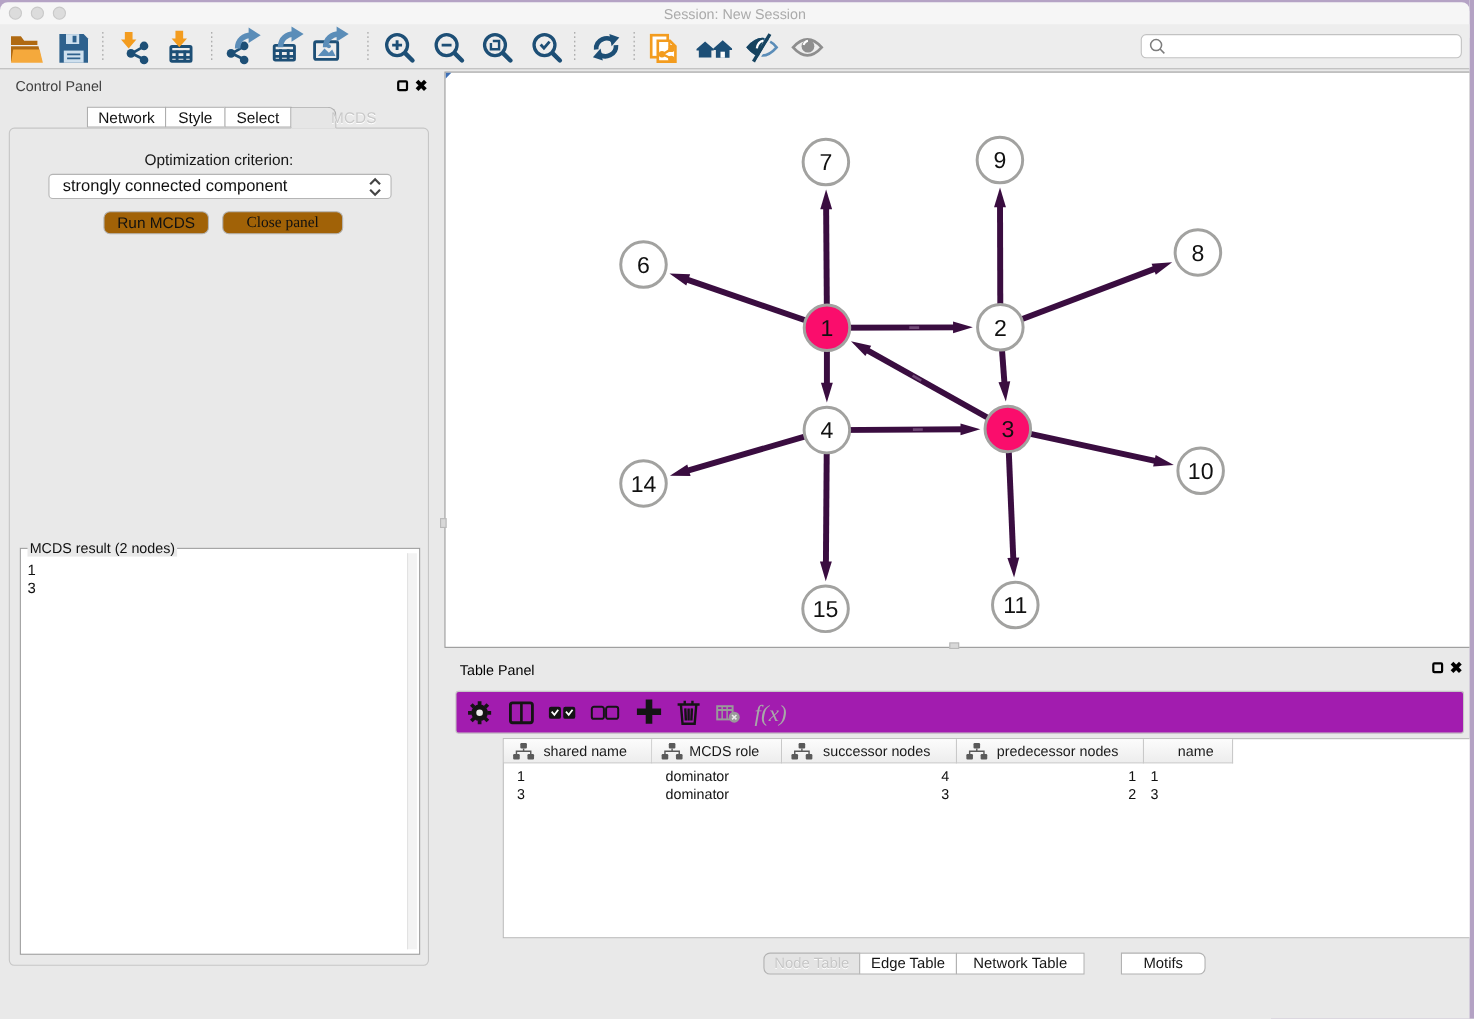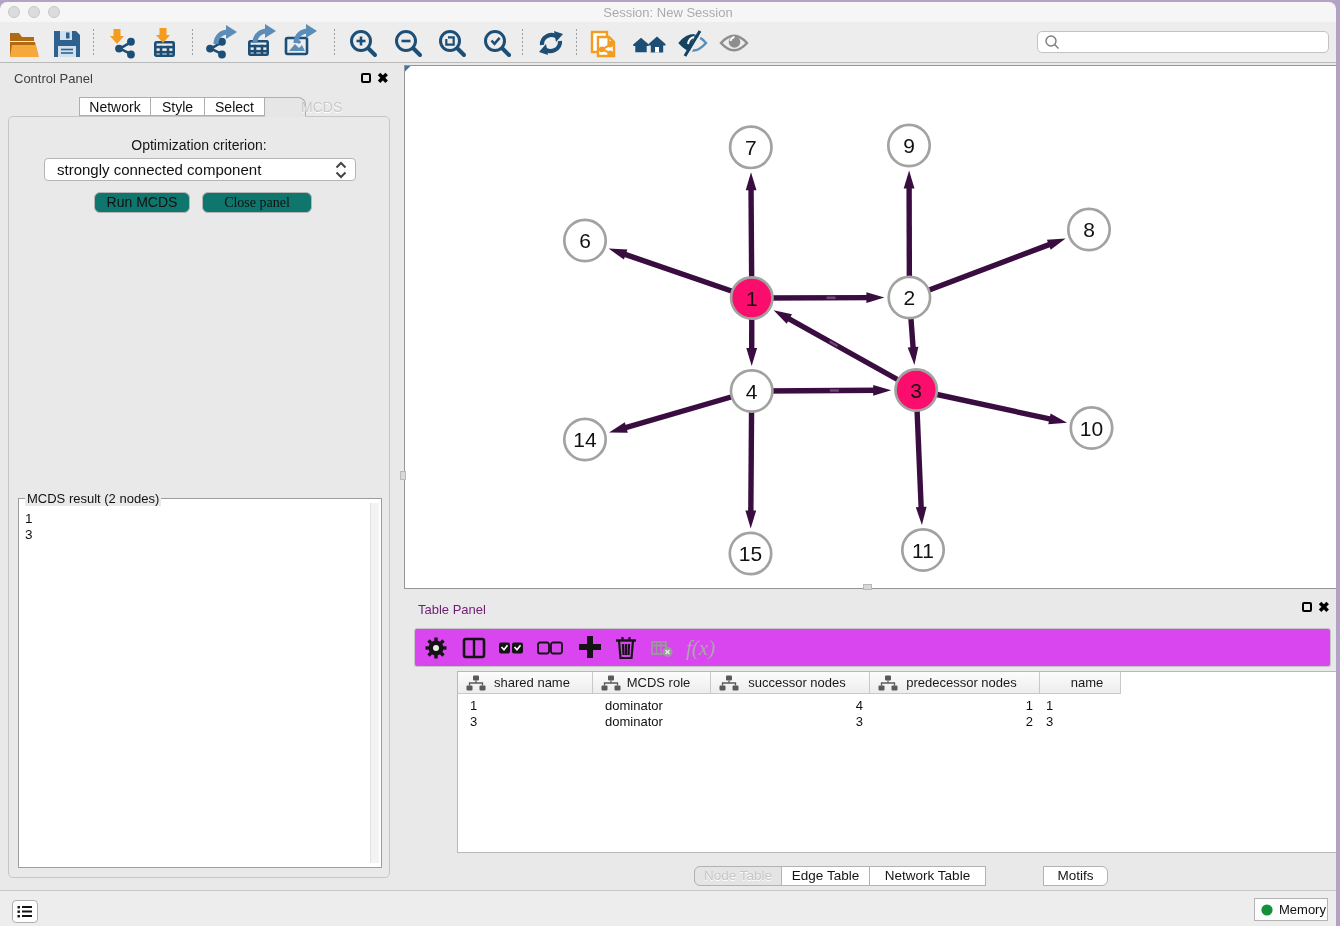--- a/index.html
+++ b/index.html
@@ -30,39 +30,39 @@
   .tab { position:absolute; top:97px; height:19px; background:#fff;
          border:1px solid #aeaeae; font-size:14px; color:#111; text-align:center;
          line-height:18px; z-index:3; }
   #tab-mcds { background:#e6e6e6; color:#c9c9c9; text-shadow:0 1px 0 #fff;
               border-radius:0 8px 0 0; border-bottom:1px solid #e6e6e6; }
   #opt-label { position:absolute; left:0; top:137px; width:398px; text-align:center;
                font-size:14px; color:#161616; }
   #combo { position:absolute; left:44px; top:158px; width:312px; height:23px; background:#fff;
            border:1px solid #b5b5b5; border-radius:4px; font-size:15px; color:#111;
            line-height:21px; padding-left:12px; }
-  .btn { position:absolute; top:192px; height:21px; background:#0f766e; border:1px solid #b5b5b5;
+  .btn { position:absolute; top:192px; height:21px; background:#a16207; border:1px solid #b5b5b5;
          border-radius:6px; font-size:14px; color:#111; text-align:center; line-height:19px; }
   #mcds-box { position:absolute; left:18px; top:498px; width:364px; height:370px;
               background:#fff; border:1px solid #9d9d9d; }
   #mcds-legend { position:absolute; left:25px; top:491px; font-size:13px; color:#111;
                  background:#e9e9e9; padding:0 2px; z-index:2; }
   #mcds-scroll { position:absolute; right:2px; top:4px; bottom:4px; width:9px;
                  background:#f3f3f3; border-left:1px solid #e2e2e2; }
   
   #netwin { position:absolute; left:404px; top:65px; width:933px; height:524px;
             background:#fff; border:1px solid #969696; }
   #nettitle { position:absolute; left:0; top:0; width:100%; height:22px;
               background:linear-gradient(#f4f4f4,#dedede); border-bottom:1px solid #9b9b9b; }
   #nettitle .t { position:absolute; width:100%; text-align:center; top:3px;
                  font-size:13px; font-weight:bold; color:#2e2e2e; }
   
-  #tp-title { position:absolute; left:418px; top:602px; font-size:13px; color:#701a75; }
+  #tp-title { position:absolute; left:418px; top:602px; font-size:13px; color:#000000; }
   #tp-toolbar { position:absolute; left:414px; top:628px; width:917px; height:39px;
-                background:#d946ef; border:1px solid #c6c6c6; border-radius:3px; }
+                background:#a21caf; border:1px solid #c6c6c6; border-radius:3px; }
   #table { position:absolute; left:414px; top:671px; width:917px; height:182px;
            background:#fff; border:1px solid #b9b9b9;margin-left:43px; }
   .th { position:absolute; top:0; height:22px; background:linear-gradient(#fcfcfc,#ededed);
         border-right:1px solid #c9c9c9; border-bottom:1px solid #c9c9c9;
         font-size:13px; color:#1a1a1a; text-align:center; line-height:21px; padding-left:14px; }
   .td { position:absolute; font-size:13px; color:#111; height:16px; line-height:16px; }
   
   .btab { position:absolute; top:866px; height:20px; background:#fff; border:1px solid #b2b2b2;
           font-size:13.5px; color:#141414; text-align:center; line-height:18px; }
   #statusbar { position:absolute; left:0; top:890px; width:100%; height:36px;
@@ -407,34 +407,15 @@
       <div class="td" style="left:588px; top:26px; width:40px; text-align:left;">1</div>
       <div class="td" style="left:12px; top:42px; width:40px; text-align:left;">3</div>
       <div class="td" style="left:147px; top:42px; width:100px; text-align:left;">dominator</div>
       <div class="td" style="left:300px; top:42px; width:105px; text-align:right;">3</div>
       <div class="td" style="left:460px; top:42px; width:115px; text-align:right;">2</div>
       <div class="td" style="left:588px; top:42px; width:40px; text-align:left;">3</div>
   </div>
   <div class="btab" style="left:694px; width:88px; background:#e4e4e4; color:#c6c6c6; text-shadow:0 1px 0 #fff; border-radius:6px 0 0 6px;">Node Table</div>
   <div class="btab" style="left:781px; width:89px;">Edge Table</div>
   <div class="btab" style="left:869px; width:117px;">Network Table</div>
-  <div class="btab" style="left:1043px; width:65px; border-radius:0 6px 6px 0;">Motifs</div>
+  <div class="btab" style="left:1019px; width:77px; border-radius:0 6px 6px 0;">Motifs</div>
 
-  <div id="statusbar">
-    <div id="listBtn">
-        <svg width="24" height="21" style="position:absolute;left:0;top:0">
-          <g stroke="#111" stroke-width="2">
-            <line x1="9" y1="6" x2="19" y2="6"></line>
-            <line x1="9" y1="10.5" x2="19" y2="10.5"></line>
-            <line x1="9" y1="15" x2="19" y2="15"></line>
-          </g>
-          <g fill="#111">
-            <rect x="4.5" y="5" width="2.4" height="2.4"></rect>
-            <rect x="4.5" y="9.5" width="2.4" height="2.4"></rect>
-            <rect x="4.5" y="14" width="2.4" height="2.4"></rect>
-          </g>
-        </svg>
-      </div>
-    <div id="memBtn"><svg width="16" height="16" style="position:absolute;left:6px;top:5px">
-          <circle cx="6" cy="6" r="5.6" fill="#148f3a"></circle>
-        </svg>Memory</div>
-  </div>
 </div>
 
 </body></html>

